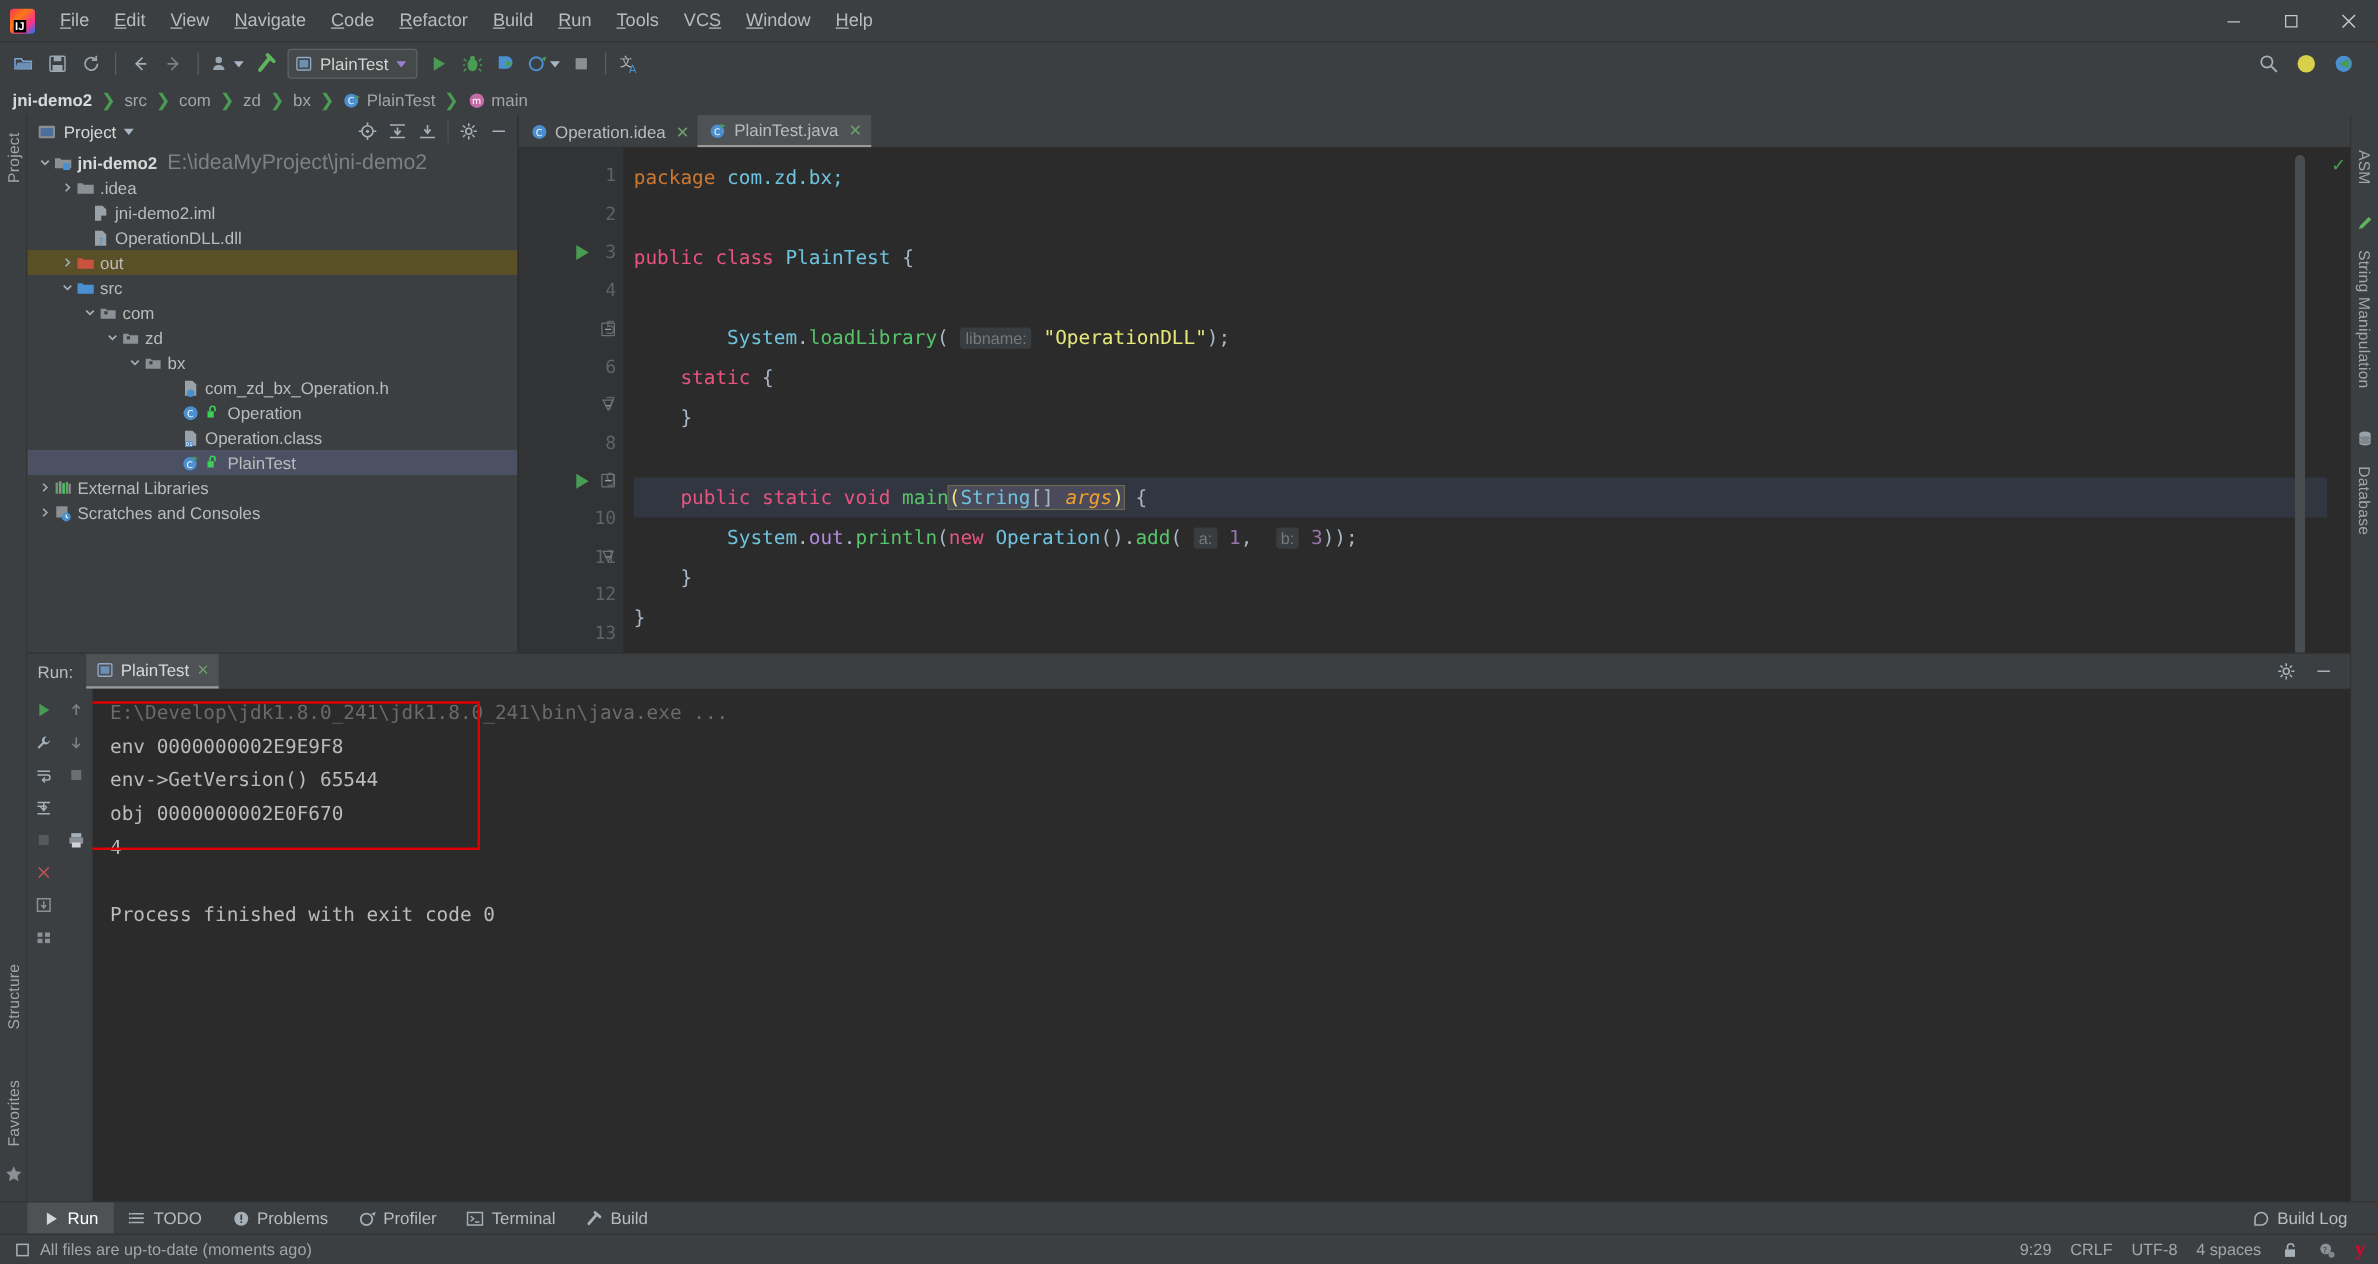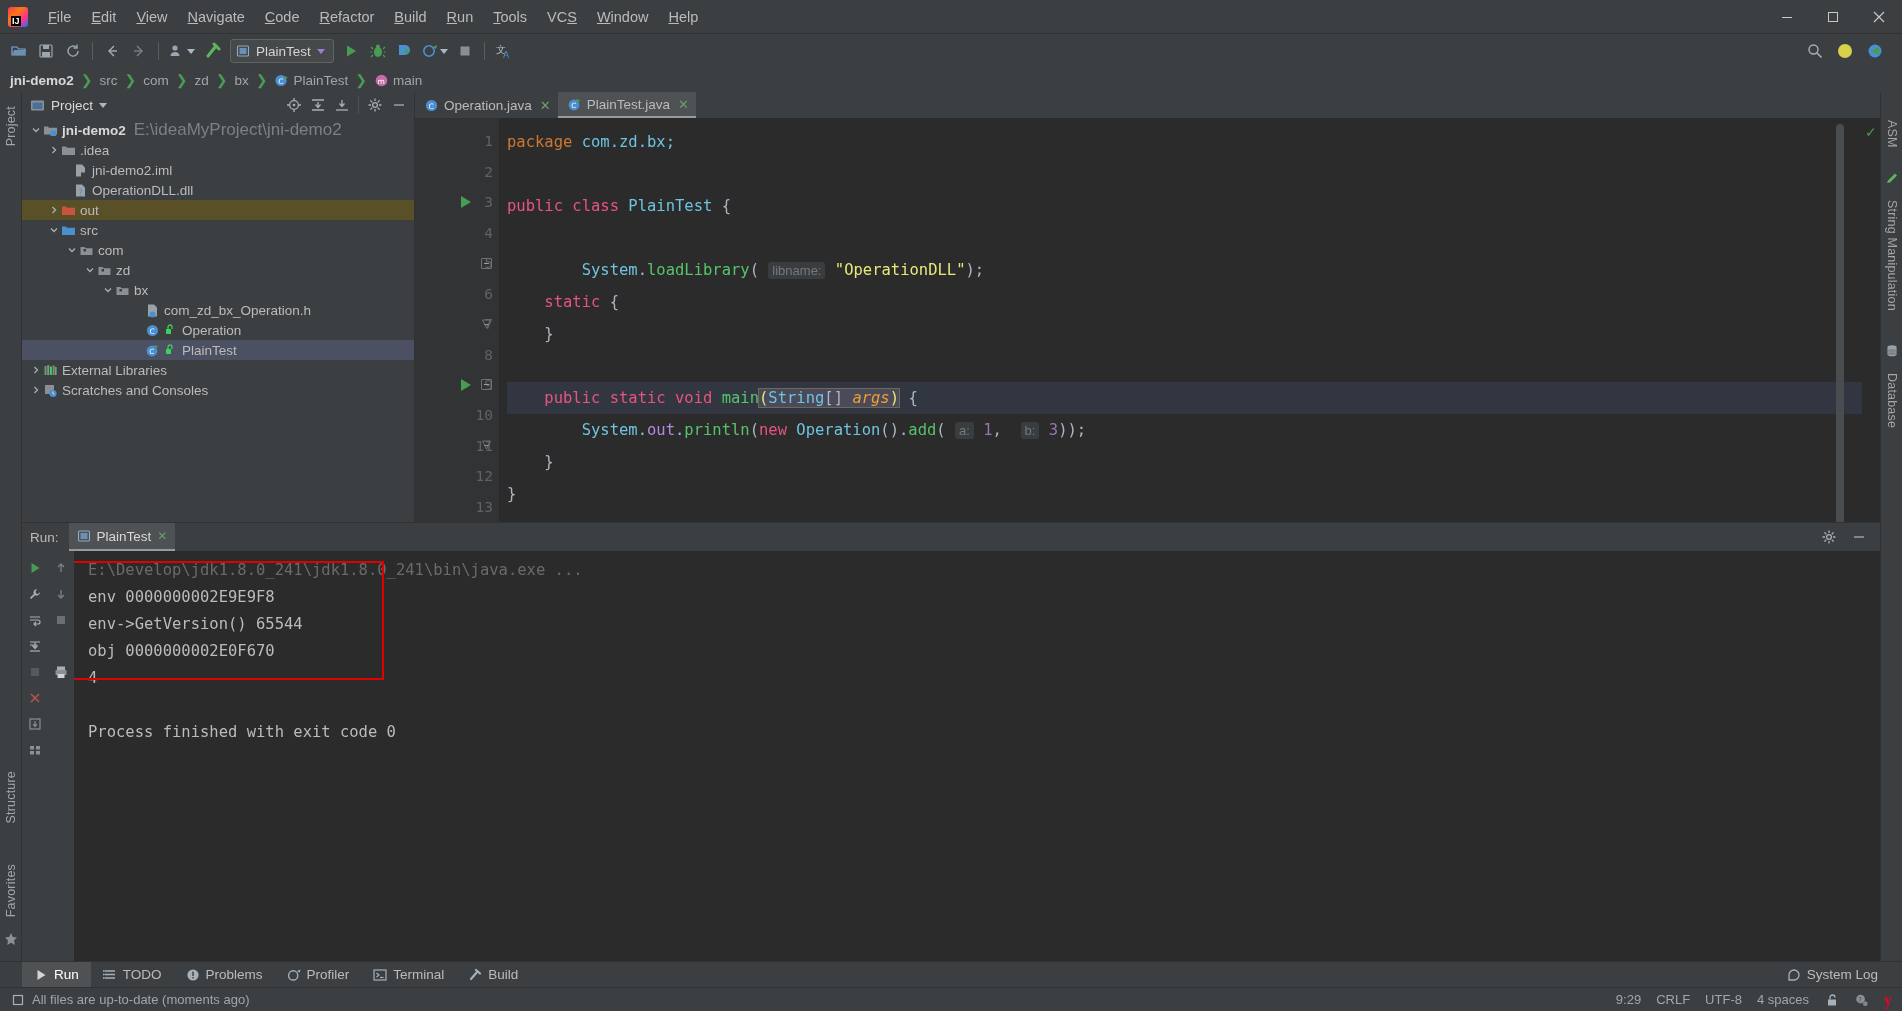--- a/index.html
+++ b/index.html
@@ -619,20 +619,30 @@
                 </span>
               <span class="ticon" style="margin-left:-2px">
                   <svg width="12" height="12" viewBox="0 0 12 12">
                     <path d="M2 5 h5 v5 h-5z" fill="#3ecf5a"></path>
                     <path d="M4 5 V3 a2 2 0 0 1 4 0 V5" fill="none" stroke="#3ecf5a" stroke-width="1.3"></path>
                   </svg>
                 </span>
               <span class="tlabel">Operation</span>
             </div>
 
+            <div class="tree-row" style="padding-left:122px">
+              <span class="ticon">
+                  <svg width="15" height="15" viewBox="0 0 15 15">
+                    <path d="M3 1.5h6l3 3v9H3z" fill="#9aa2a8"></path>
+                    <rect x="3" y="10" width="6" height="4.5" fill="#4a8fd0"></rect>
+                    <text x="3.7" y="13.6" font-size="4.2" fill="#fff" font-family="DejaVu Sans">01</text>
+                  </svg>
+                </span>
+              <span class="tlabel">Operation.class</span>
+            </div>
 
             <div class="tree-row sel" style="padding-left:122px">
               <span class="ticon">
                   <svg width="15" height="15" viewBox="0 0 15 15">
                     <circle cx="7" cy="8" r="5.4" fill="#4a8fd0"></circle>
                     <text x="4.2" y="11" font-size="7.2" fill="#fff" font-family="DejaVu Sans">C</text>
                     <path d="M9.5 2 L13.5 3.5 L9.5 5.5 Z" fill="#499c54"></path>
                   </svg>
                 </span>
               <span class="ticon" style="margin-left:-2px">
@@ -680,21 +690,21 @@
           </div>
         </div>
 
         <div class="editor-area">
           <div class="tabbar">
             <div class="etab">
               <svg width="15" height="15" viewBox="0 0 15 15">
                   <circle cx="7.5" cy="7.5" r="5.6" fill="#4a8fd0"></circle>
                   <text x="4.6" y="10.6" font-size="7.5" fill="#fff" font-family="DejaVu Sans">C</text>
                 </svg>
-              <span>Operation.java</span>
+              <span>Operation.idea</span>
               <span class="tab-close">✕</span>
             </div>
             <div class="etab active">
               <svg width="15" height="15" viewBox="0 0 15 15">
                   <circle cx="7" cy="8" r="5.4" fill="#4a8fd0"></circle>
                   <text x="4.2" y="11" font-size="7.2" fill="#fff" font-family="DejaVu Sans">C</text>
                   <path d="M9.5 2 L13.5 3.5 L9.5 5.5 Z" fill="#499c54"></path>
                 </svg>
               <span>PlainTest.java</span>
               <span class="tab-close">✕</span>
@@ -974,21 +984,21 @@
           <path d="M3 11 L9.5 3.5" stroke="#a6b0b8" stroke-width="2.2" stroke-linecap="round"></path>
           <path d="M8 2 L12 5.5" stroke="#a6b0b8" stroke-width="2.2" stroke-linecap="round"></path>
         </svg>
       <span>Build</span>
     </div>
     <div class="bb-right">
       <div class="bb-item">
         <svg width="14" height="14" viewBox="0 0 14 14">
             <path d="M2 7 a5 5 0 1 1 5 5 H2 z" fill="none" stroke="#a6b0b8" stroke-width="1.3"></path>
           </svg>
-        <span>System Log</span>
+        <span>Build Log</span>
       </div>
     </div>
   </div>
 
   <div class="status-bar">
     <div class="sb-left">
       <span class="sb-icon">
         <svg width="14" height="14" viewBox="0 0 14 14">
             <rect x="2.5" y="2.5" width="9" height="9" fill="none" stroke="#a6b0b8" stroke-width="1.2"></rect>
           </svg>

